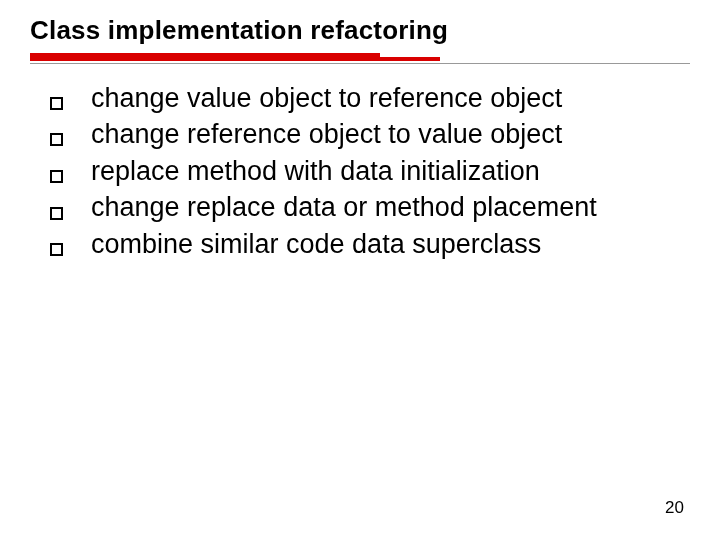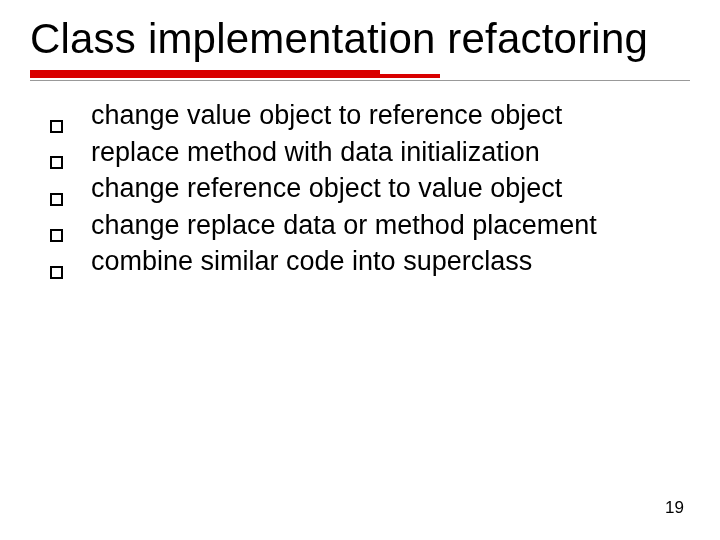--- a/index.html
+++ b/index.html
@@ -1,25 +1,25 @@
 <!DOCTYPE html>
 <html><head>
 <meta charset="utf-8">
 <style>
   * { margin: 0; padding: 0; box-sizing: border-box; }
   html, body { width: 720px; height: 540px; background: #fff; font-family: Verdana, Geneva, sans-serif; color: #000; }
   .slide { position: relative; width: 720px; height: 540px; padding: 16px 30px 0 30px; }
-  .title { font-size: 42px; line-height: 1.1; font-weight: 400; letter-spacing: 0.2px; margin-bottom: 8px; }
+  .title { font-size: 26px; line-height: 1.1; font-weight: 700; letter-spacing: 0.2px; margin-bottom: 8px; }
   .rule { position: relative; height: 8px; margin-bottom: 20px; }
   .rule .bar-main { position: absolute; left: 0; top: 0; width: 350px; height: 8px; background: #d90000; }
   .rule .bar-accent { position: absolute; left: 350px; top: 4px; width: 60px; height: 4px; background: #d90000; }
   .rule .bar-thin { position: absolute; left: 0; top: 10px; width: 660px; height: 1px; background: #000; opacity: 0.4; }
   .content { padding-left: 20px; }
   ul.bullets { list-style: none; }
-  ul.bullets li { display: flex; align-items: flex-end; font-size: 27px; line-height: 1.28; margin-bottom: 2px; }
+  ul.bullets li { display: flex; align-items: center; font-size: 27px; line-height: 1.28; margin-bottom: 2px; }
   .box { flex: 0 0 auto; width: 13px; height: 13px; border: 2px solid #000; margin-top: 11px; margin-right: 28px; }
   .txt { flex: 1 1 auto; }
   .pagenum { position: absolute; right: 36px; bottom: 22px; font-size: 17px; font-family: Verdana, Geneva, sans-serif; }
 </style>
 </head>
 <body>
 
 <div class="slide">
   <h1 class="title">Class implementation refactoring</h1>
   <div class="rule">
@@ -28,30 +28,30 @@
     <div class="bar-thin"></div>
   </div>
   <div class="content">
     <ul class="bullets">
       <li>
         <span class="box"></span>
         <span class="txt">change value object to reference object</span>
       </li>
       <li>
         <span class="box"></span>
-        <span class="txt">replace method with data initialization</span>
+        <span class="txt">change reference object to value object</span>
       </li>
       <li>
         <span class="box"></span>
-        <span class="txt">change reference object to value object</span>
+        <span class="txt">replace method with data initialization</span>
       </li>
       <li>
         <span class="box"></span>
         <span class="txt">change replace data or method placement</span>
       </li>
       <li>
         <span class="box"></span>
-        <span class="txt">combine similar code into superclass</span>
+        <span class="txt">combine similar code data superclass</span>
       </li>
     </ul>
   </div>
-  <div class="pagenum">19</div>
+  <div class="pagenum">20</div>
 </div>
 
 </body></html>

